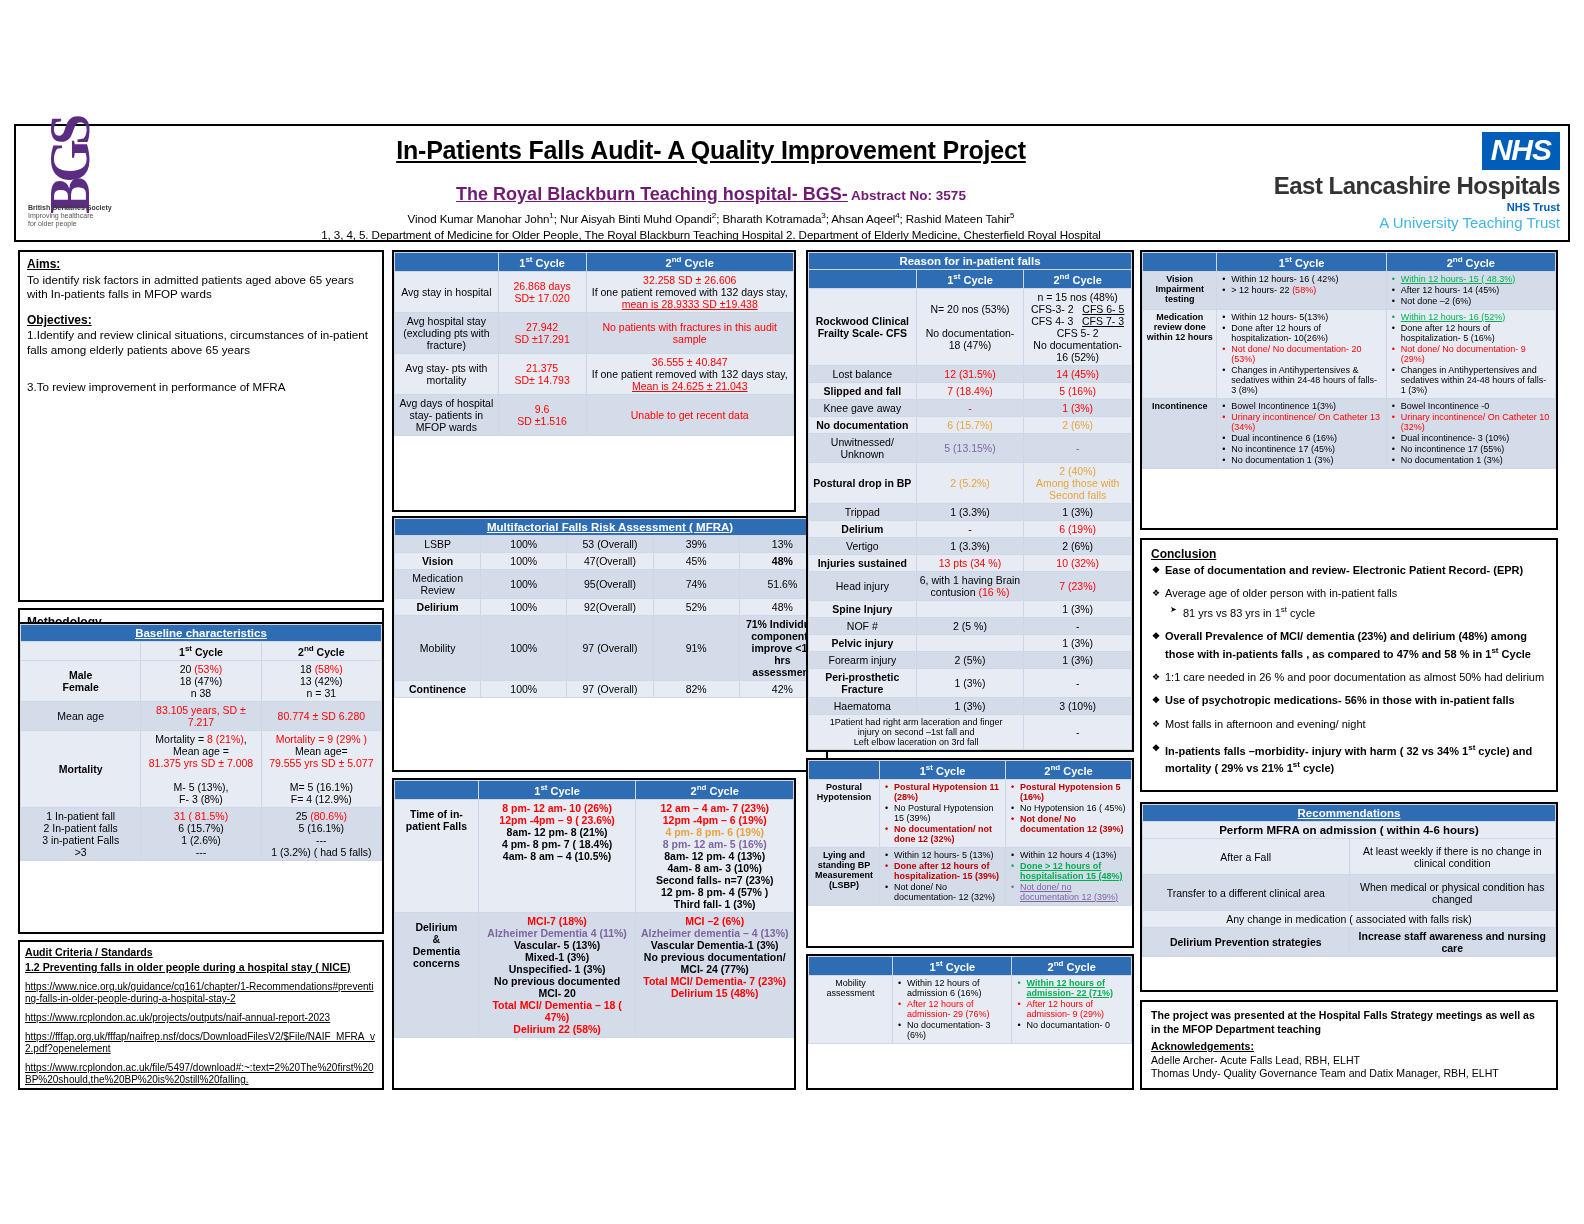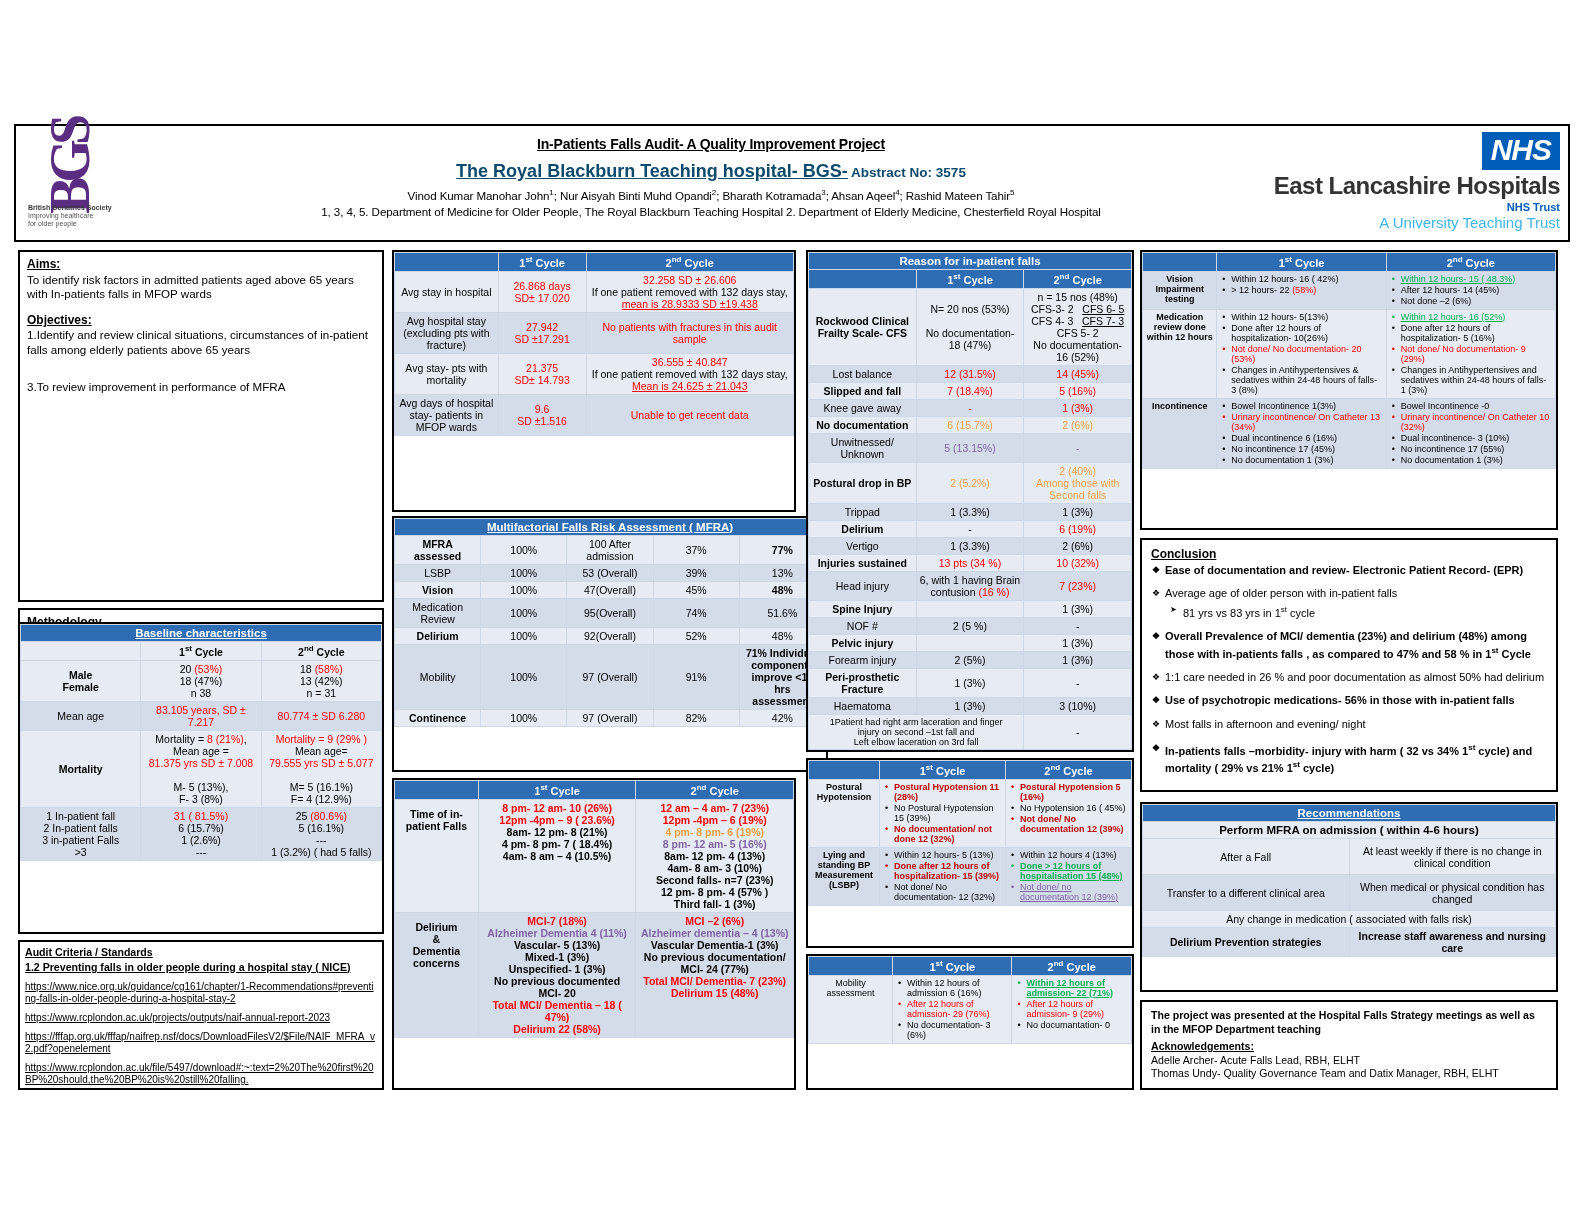--- a/index.html
+++ b/index.html
@@ -51,26 +51,26 @@
     font-weight: bold;
     width: 108px;
   }
   .bgs-tag .sub { font-weight: normal; color: #555; }
 
   #title-block {
     position: absolute; left: 130px; top: 4px; width: 1130px;
     text-align: center;
   }
   #title-line1 {
-    font-size: 14px; font-weight: bold; color: #000;
+    font-size: 25px; font-weight: bold; color: #000;
     text-decoration: underline; margin-top: 6px;
     letter-spacing: -0.2px;
   }
   #title-line2 {
-    font-size: 18px; font-weight: bold; color: #0c4a6e; margin-top: 9px;
+    font-size: 18px; font-weight: bold; color: #701a75; margin-top: 19px;
   }
   #title-line2 .u { text-decoration: underline; }
   #title-line2 .abs { font-size: 13.5px; text-decoration: none; }
   #authors {
     font-size: 11.6px; color: #000; margin-top: 6px; letter-spacing: -0.1px;
   }
   #affil {
     font-size: 11.6px; color: #000; margin-top: 3px; letter-spacing: -0.1px;
   }
   sup { font-size: 8px; }
@@ -285,27 +285,20 @@
       </table>
   </div>
 
   <div class="box" style="left:392px; top:516px; width:436px; height:256px;">
     <table class="t" id="tbl-mfra">
         <tbody>
           <tr>
             <td class="tbl-title" colspan="5">Multifactorial Falls Risk Assessment ( MFRA)</td>
           </tr>
           <tr>
-      <td class="rowA lft b">MFRA assessed</td>
-      <td class="rowA lft">100%</td>
-      <td class="rowA lft">100 After admission</td>
-      <td class="rowA lft">37%</td>
-      <td class="rowA lft b">77%</td>
-          </tr>
-          <tr>
       <td class="rowB lft ">LSBP</td>
       <td class="rowB lft">100%</td>
       <td class="rowB lft">53 (Overall)</td>
       <td class="rowB lft">39%</td>
       <td class="rowB lft ">13%</td>
           </tr>
           <tr>
       <td class="rowA lft b">Vision</td>
       <td class="rowA lft">100%</td>
       <td class="rowA lft">47(Overall)</td>

